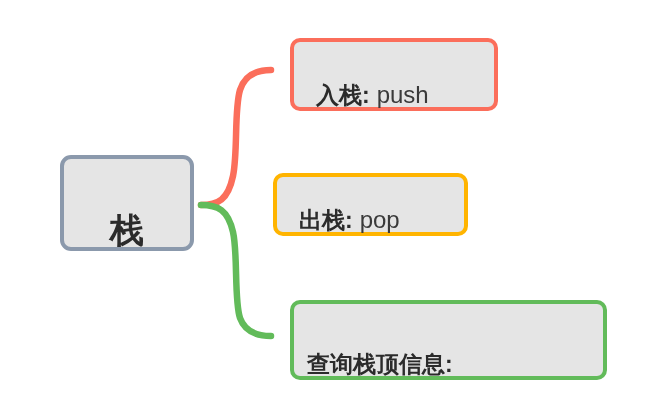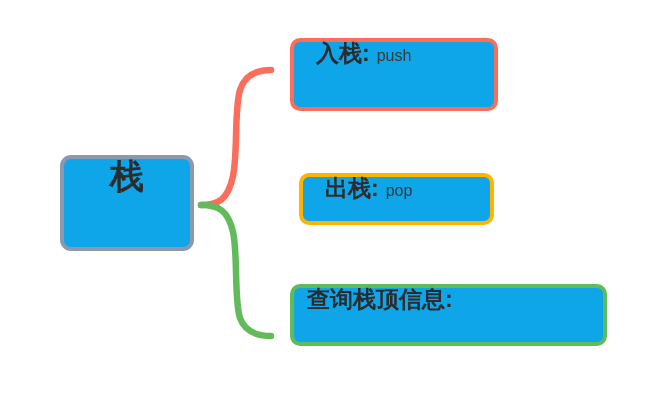--- a/index.html
+++ b/index.html
@@ -24,23 +24,23 @@
     position: absolute;
     left: 0;
     top: 0;
     width: 647px;
     height: 409px;
     pointer-events: none;
   }
   .node {
     position: absolute;
     box-sizing: border-box;
-    background: #0ea5e9;
+    background: #e5e5e5;
     display: flex;
-    align-items: flex-start;
+    align-items: flex-end;
     border-style: solid;
   }
   .node-root {
     left: 60px;
     top: 155px;
     width: 134px;
     height: 96px;
     border-width: 4px;
     border-color: #8b99ac;
     border-radius: 11px;
@@ -53,51 +53,51 @@
     padding-left: 22px;
   }
   .node-push {
     left: 290px;
     top: 38px;
     width: 208px;
     height: 73px;
     border-color: #fb6e5b;
   }
   .node-pop {
-    left: 299px;
+    left: 273px;
     top: 173px;
     width: 195px;
-    height: 52px;
+    height: 63px;
     border-color: #ffb400;
   }
   .node-peek {
     left: 290px;
-    top: 284px;
+    top: 300px;
     width: 317px;
-    height: 62px;
+    height: 80px;
     border-color: #62bb5a;
     padding-left: 13px;
   }
   .label {
     white-space: nowrap;
     color: #2b2b2b;
     line-height: 1;
   }
   .label-root {
     font-size: 34px;
     font-weight: bold;
     letter-spacing: 0.5px;
   }
   .label-cn {
     font-size: 23px;
     font-weight: bold;
     color: #2b2b2b;
   }
   .label-en {
-    font-size: 16px;
+    font-size: 24px;
     font-weight: normal;
     color: #3a3a3a;
   }
   .label-row {
     display: flex;
     align-items: baseline;
   }
   .label-gap {
     display: inline-block;
     width: 7px;

